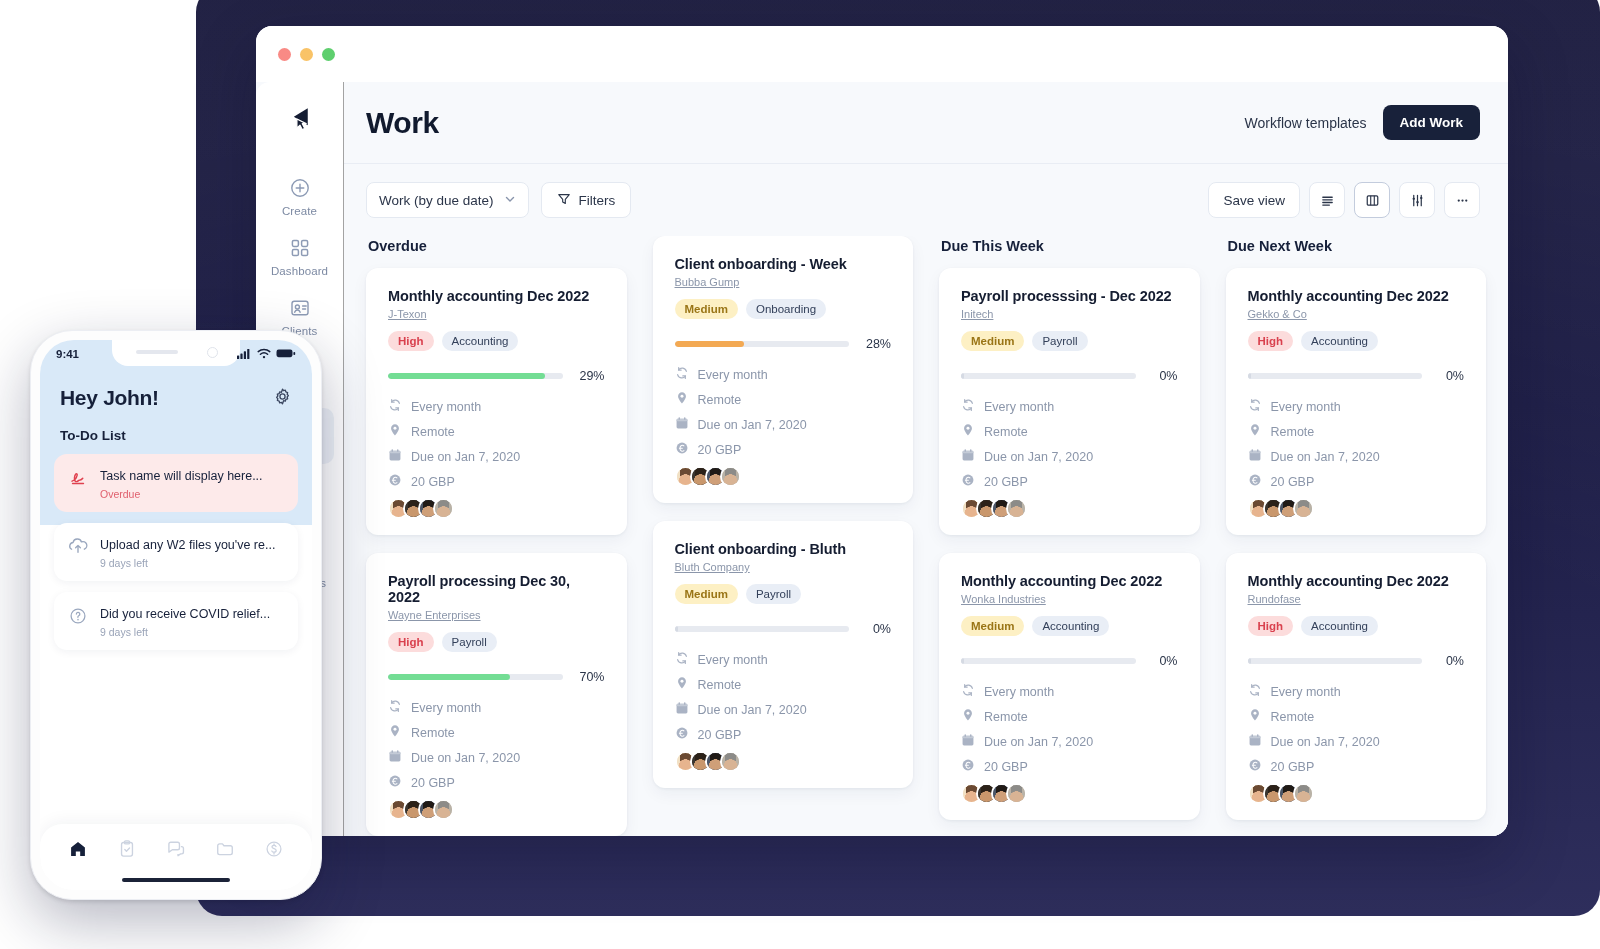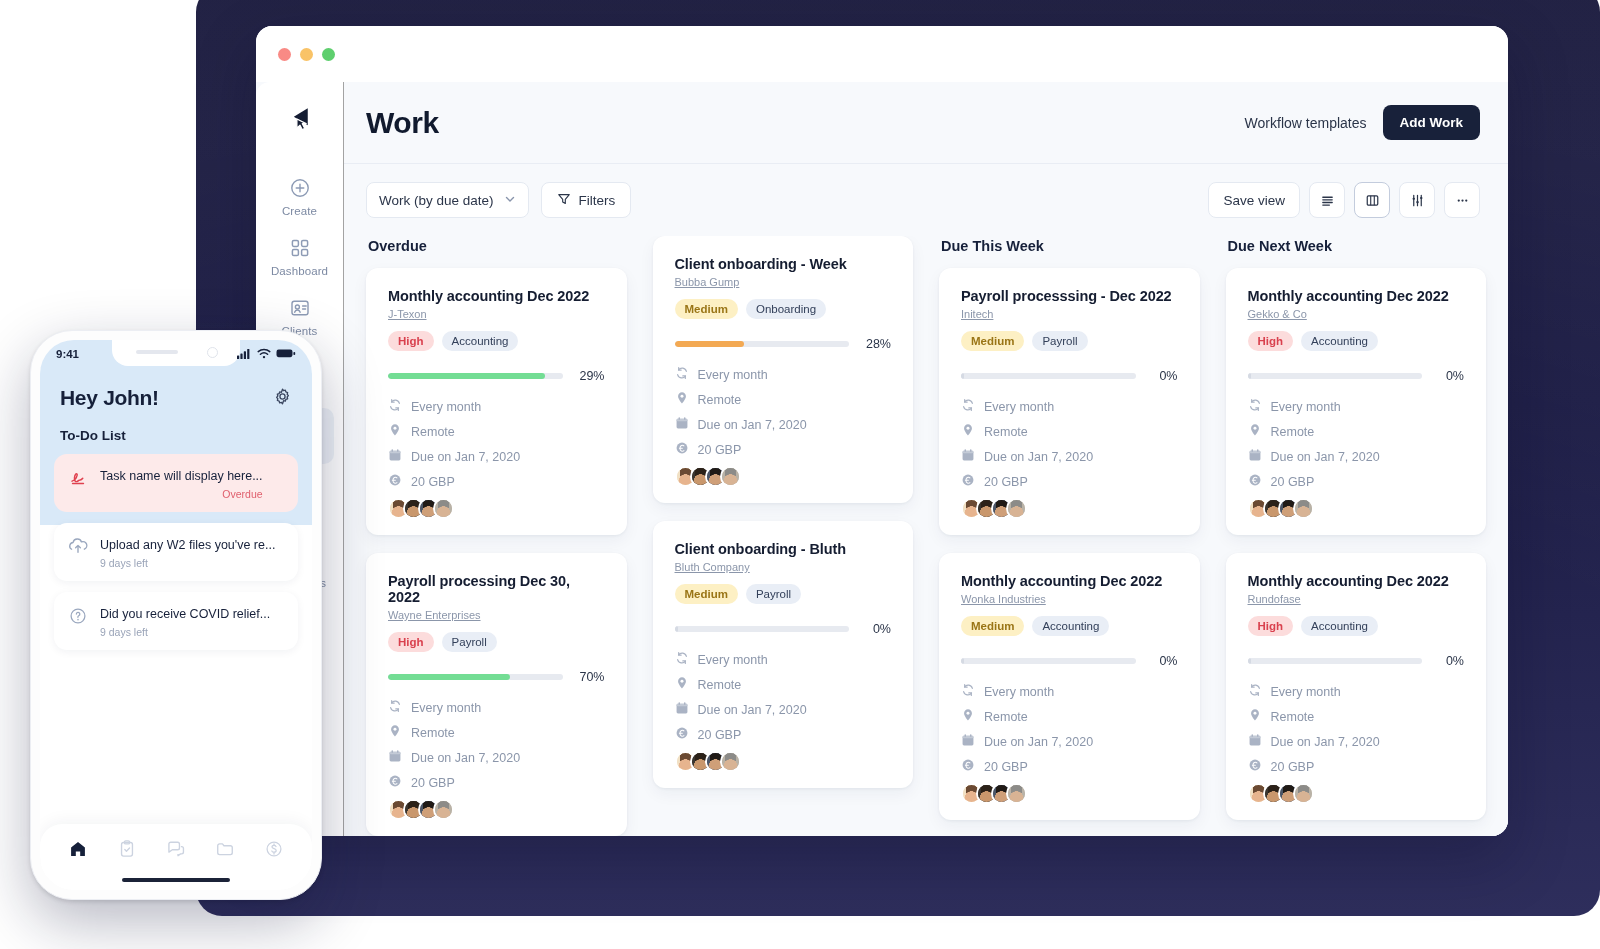--- a/index.html
+++ b/index.html
@@ -154,21 +154,21 @@
   #promo { margin: 16px 14px 0; background:#eff6fd; border-radius:16px; padding:16px 16px 14px; position:relative; }
   #promo .l1 { font-size:12.5px; color:#6b7b96; margin-bottom:7px; }
   #promo .l2 { font-size:14px; font-weight:700; color:#1d2b48; margin-bottom:7px; }
   #promo .l3 { font-size:12.5px; color:#6b7b96; margin-bottom:14px; }
   #contact-firm { display:inline-block; background:#dbeafb; color:#243552; font-size:11.5px; font-weight:600;
                   padding:9px 16px; border-radius:9px; cursor:pointer; }
   #promo-logo { position:absolute; right:16px; bottom:12px; width:46px; height:40px; }
 
   #todo-title { font-size:13.5px; font-weight:700; color:#16203a; padding: 18px 20px 0; }
   .todo { margin: 11px 14px 0; border-radius:13px; padding:12px 14px; display:flex; gap:12px; align-items:flex-start; }
-  .todo.overdue { background:#fdeaea;text-align:right; }
+  .todo.overdue { background:#fdeaea; }
   .todo.plain { background:#ffffff; box-shadow: 0 2px 8px rgba(20,30,60,.06); }
   .todo .tico { width:20px; height:20px; flex:0 0 20px; margin-top:2px; }
   .todo .ttext { font-size:12.5px; color:#16203a; font-weight:500; line-height:1.35; }
   .todo .tsub { font-size:10.5px; margin-top:3px; color:#9aa4b8; }
   .todo.overdue .tsub { color:#e0606e; }
 
   #tabbar { position:absolute; left:0; right:0; bottom:0; height:66px; background:#ffffff;
             border-top-left-radius:22px; border-top-right-radius:22px;
             box-shadow: 0 -3px 16px rgba(20,30,60,.05);
             display:flex; align-items:center; justify-content:space-around; padding: 0 14px 16px; }

